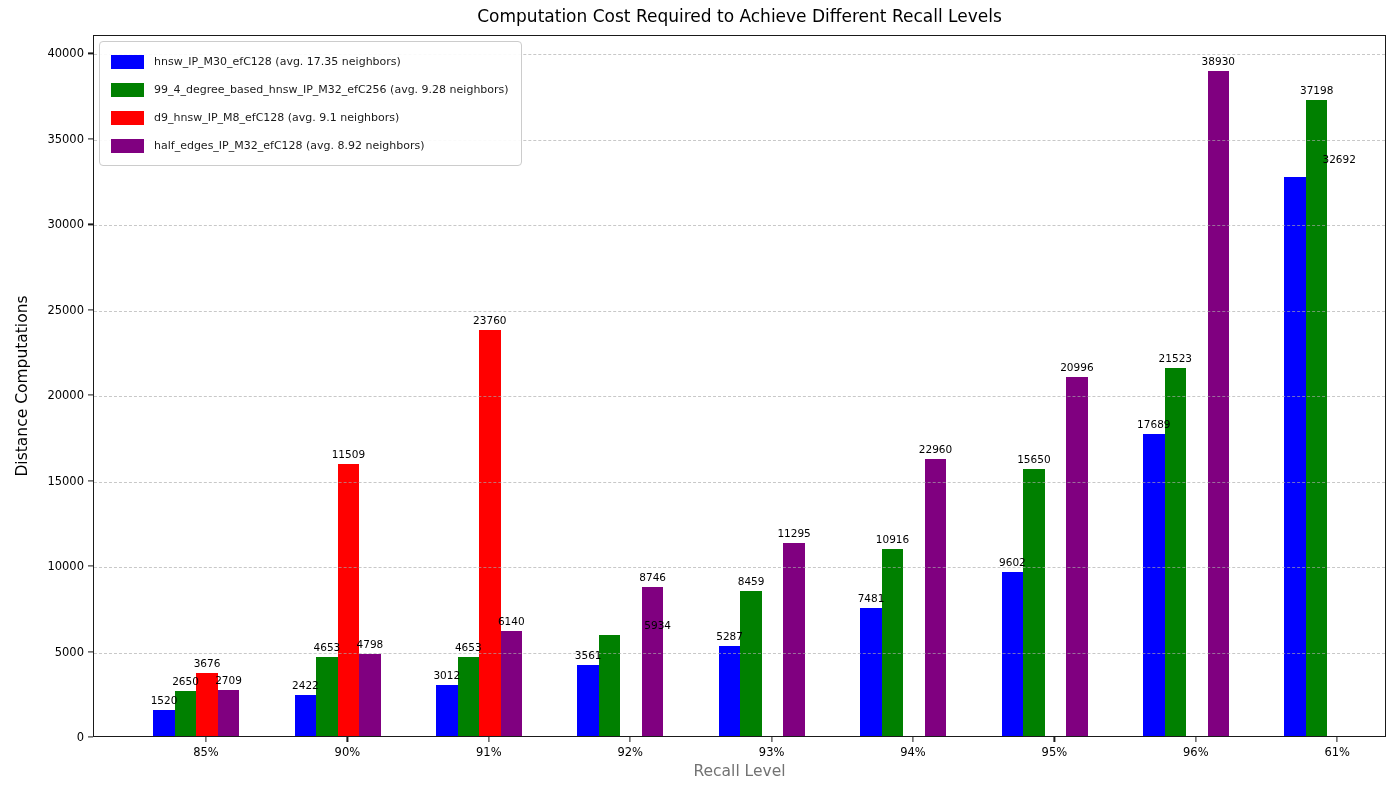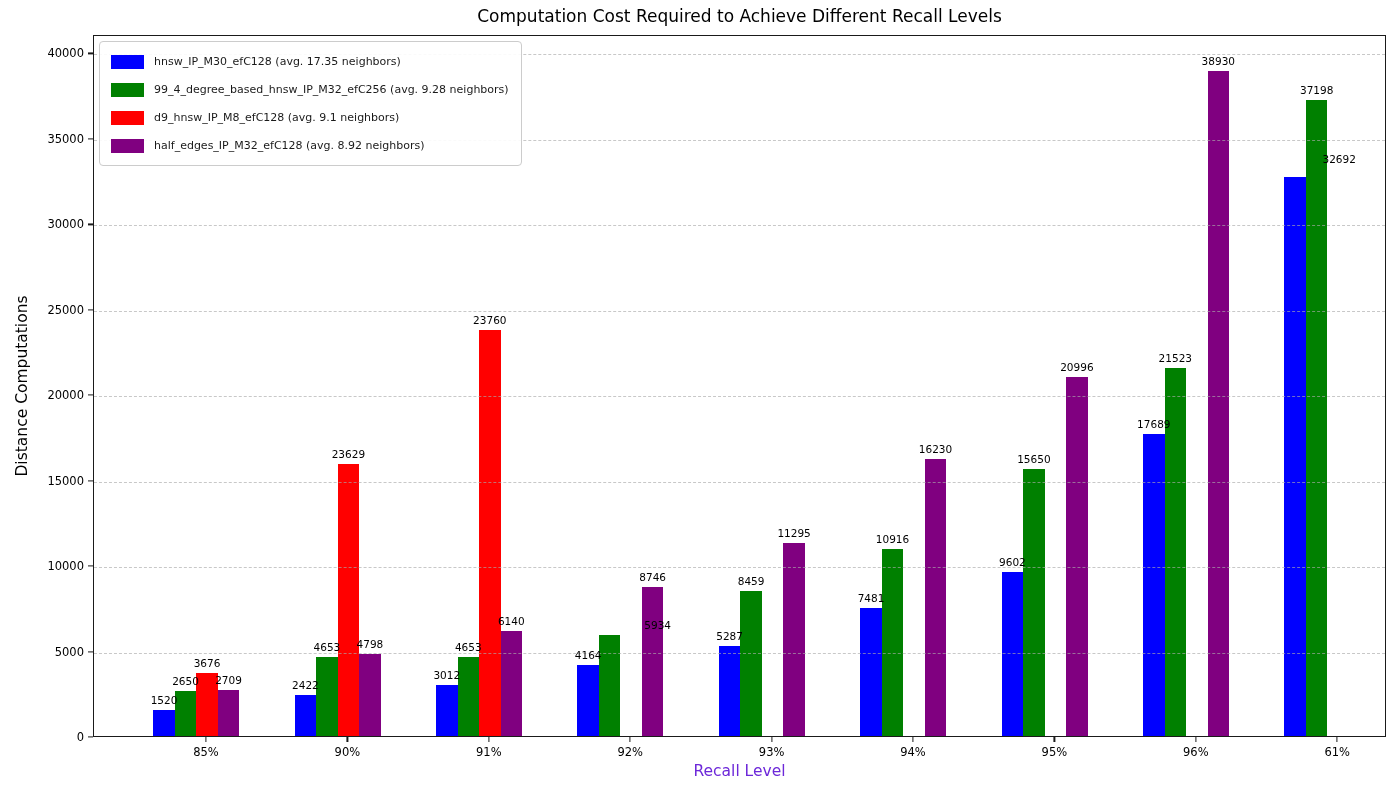--- a/index.html
+++ b/index.html
@@ -37,21 +37,21 @@
   .xtick-mark {
     position: absolute; top: 737px; width: 1.2px; height: 5px; background: #1a1a1a;
     transform: translateX(-50%);
   }
   .xtick-label {
     position: absolute; top: 745px; font-size: 11.5px; color: #000;
     transform: translateX(-50%); white-space: nowrap;
   }
   .x-axis-title {
     position: absolute; left: 93px; top: 762px; width: 1293px;
-    text-align: center; font-size: 15.5px; color: #6d28d9;
+    text-align: center; font-size: 15.5px; color: #737373;
   }
   .y-axis-title {
     position: absolute; left: 22px; top: 386px;
     transform: translate(-50%, -50%) rotate(-90deg);
     font-size: 15.5px; color: #000; white-space: nowrap;
   }
   .bar {
     position: absolute; bottom: 0; z-index: 1;
   }
   .bar-value-label {
@@ -85,49 +85,49 @@
         <div class="bar-value-label" style="left: 91.5px; bottom: 49.2848px;">2650</div>
         <div class="bar" style="left: 102.25px; width: 21.5px; height: 62.8177px; background: rgb(255, 0, 0);"></div>
         <div class="bar-value-label" style="left: 113px; bottom: 66.8177px;">3676</div>
         <div class="bar" style="left: 123.75px; width: 21.5px; height: 46.293px; background: rgb(128, 0, 128);"></div>
         <div class="bar-value-label" style="left: 134.5px; bottom: 50.293px;">2709</div>
         <div class="bar" style="left: 200.65px; width: 21.5px; height: 41.3886px; background: rgb(0, 0, 255);"></div>
         <div class="bar-value-label" style="left: 211.4px; bottom: 45.3886px;">2422</div>
         <div class="bar" style="left: 222.15px; width: 21.5px; height: 79.5133px; background: rgb(0, 128, 0);"></div>
         <div class="bar-value-label" style="left: 232.9px; bottom: 83.5133px;">4653</div>
         <div class="bar" style="left: 243.65px; width: 21.5px; height: 271.999px; background: rgb(255, 0, 0);"></div>
-        <div class="bar-value-label" style="left: 254.4px; bottom: 275.999px;">23629</div>
+        <div class="bar-value-label" style="left: 254.4px; bottom: 275.999px;">11509</div>
         <div class="bar" style="left: 265.15px; width: 21.5px; height: 81.9911px; background: rgb(128, 0, 128);"></div>
         <div class="bar-value-label" style="left: 275.9px; bottom: 85.9911px;">4798</div>
         <div class="bar" style="left: 342.05px; width: 21.5px; height: 51.4709px; background: rgb(0, 0, 255);"></div>
         <div class="bar-value-label" style="left: 352.8px; bottom: 55.4709px;">3012</div>
         <div class="bar" style="left: 363.55px; width: 21.5px; height: 79.5133px; background: rgb(0, 128, 0);"></div>
         <div class="bar-value-label" style="left: 374.3px; bottom: 83.5133px;">4653</div>
         <div class="bar" style="left: 385.05px; width: 21.5px; height: 406.025px; background: rgb(255, 0, 0);"></div>
         <div class="bar-value-label" style="left: 395.8px; bottom: 410.025px;">23760</div>
         <div class="bar" style="left: 406.55px; width: 21.5px; height: 104.924px; background: rgb(128, 0, 128);"></div>
         <div class="bar-value-label" style="left: 417.3px; bottom: 108.924px;">6140</div>
         <div class="bar" style="left: 483.45px; width: 21.5px; height: 71.157px; background: rgb(0, 0, 255);"></div>
-        <div class="bar-value-label" style="left: 494.2px; bottom: 75.157px;">4164</div>
+        <div class="bar-value-label" style="left: 494.2px; bottom: 75.157px;">3561</div>
         <div class="bar" style="left: 504.95px; width: 21.5px; height: 101.404px; background: rgb(0, 128, 0);"></div>
         <div class="bar-value-label" style="left: 515.7px; bottom: 105.404px; margin-left: 48px;">5934</div>
         <div class="bar" style="left: 547.95px; width: 21.5px; height: 149.457px; background: rgb(128, 0, 128);"></div>
         <div class="bar-value-label" style="left: 558.7px; bottom: 153.457px;">8746</div>
         <div class="bar" style="left: 624.85px; width: 21.5px; height: 90.3475px; background: rgb(0, 0, 255);"></div>
         <div class="bar-value-label" style="left: 635.6px; bottom: 94.3475px;">5287</div>
         <div class="bar" style="left: 646.35px; width: 21.5px; height: 144.553px; background: rgb(0, 128, 0);"></div>
         <div class="bar-value-label" style="left: 657.1px; bottom: 148.553px;">8459</div>
         <div class="bar" style="left: 689.35px; width: 21.5px; height: 193.016px; background: rgb(128, 0, 128);"></div>
         <div class="bar-value-label" style="left: 700.1px; bottom: 197.016px;">11295</div>
         <div class="bar" style="left: 766.25px; width: 21.5px; height: 127.84px; background: rgb(0, 0, 255);"></div>
         <div class="bar-value-label" style="left: 777px; bottom: 131.84px;">7481</div>
         <div class="bar" style="left: 787.75px; width: 21.5px; height: 186.539px; background: rgb(0, 128, 0);"></div>
         <div class="bar-value-label" style="left: 798.5px; bottom: 190.539px;">10916</div>
         <div class="bar" style="left: 830.75px; width: 21.5px; height: 277.348px; background: rgb(128, 0, 128);"></div>
-        <div class="bar-value-label" style="left: 841.5px; bottom: 281.348px;">16230</div>
+        <div class="bar-value-label" style="left: 841.5px; bottom: 281.348px;">22960</div>
         <div class="bar" style="left: 907.65px; width: 21.5px; height: 164.085px; background: rgb(0, 0, 255);"></div>
         <div class="bar-value-label" style="left: 918.4px; bottom: 168.085px;">9602</div>
         <div class="bar" style="left: 929.15px; width: 21.5px; height: 267.437px; background: rgb(0, 128, 0);"></div>
         <div class="bar-value-label" style="left: 939.9px; bottom: 271.437px;">15650</div>
         <div class="bar" style="left: 972.15px; width: 21.5px; height: 358.792px; background: rgb(128, 0, 128);"></div>
         <div class="bar-value-label" style="left: 982.9px; bottom: 362.792px;">20996</div>
         <div class="bar" style="left: 1049.05px; width: 21.5px; height: 302.28px; background: rgb(0, 0, 255);"></div>
         <div class="bar-value-label" style="left: 1059.8px; bottom: 306.28px;">17689</div>
         <div class="bar" style="left: 1070.55px; width: 21.5px; height: 367.798px; background: rgb(0, 128, 0);"></div>
         <div class="bar-value-label" style="left: 1081.3px; bottom: 371.798px;">21523</div>

